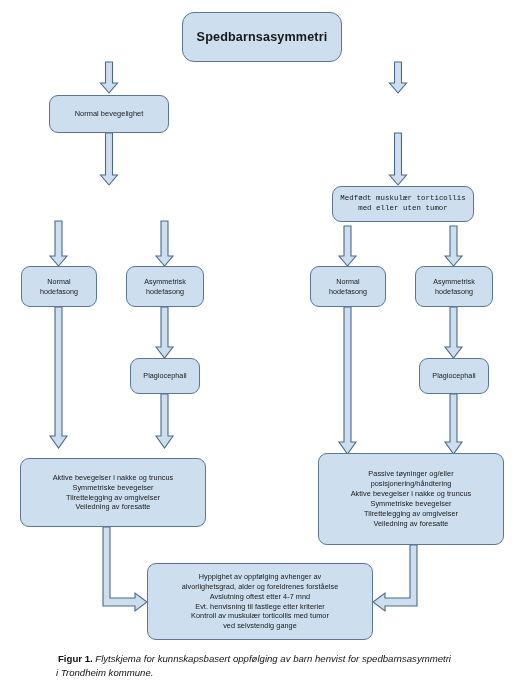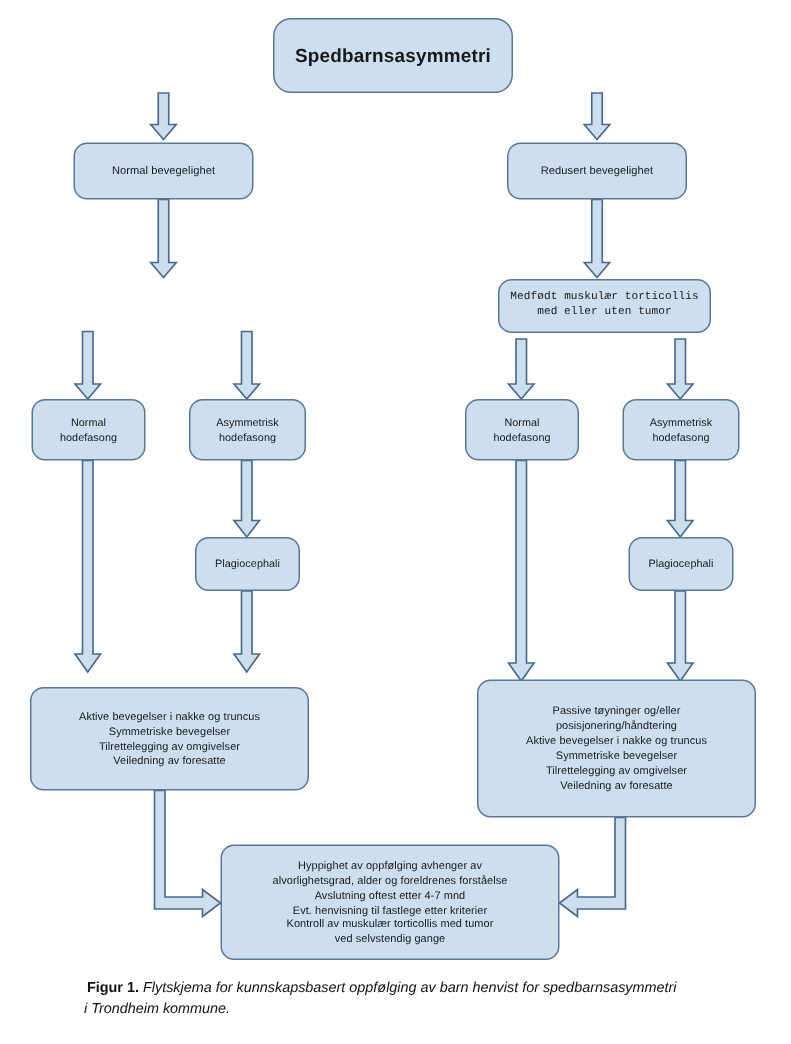--- a/index.html
+++ b/index.html
@@ -127,21 +127,20 @@
       <path d="M 103 527 L 110 527 L 110 598 L 135 598 L 135 593 L 147 602 L 135 611 L 135 606 L 103 606 Z"></path>
 
       <path d="M 417 545 L 410 545 L 410 598 L 385 598 L 385 593 L 373 602 L 385 611 L 385 606 L 417 606 Z"></path>
     </g>
   </svg>
 
   <div class="node title-node" style="left:182px; top:12px; width:160px; height:50px;">Spedbarnsasymmetri</div>
 
   <div class="node" style="left:49px; top:95px; width:120px; height:38px;">Normal bevegelighet</div>
 
-  <div class="node" style="left:338px; top:95px; width:120px; height:38px;">Redusert bevegelighet</div>
 
 
   <div class="node" style="left:332px; top:186px; width:142px; height:36px;font-family:Liberation Mono, monospace;">Medfødt muskulær torticollis
 med eller uten tumor</div>
 
   <div class="node small-node" style="left:21px; top:266px; width:76px; height:41px;">Normal
 hodefasong</div>
 
   <div class="node small-node" style="left:126px; top:266px; width:78px; height:41px;">Asymmetrisk
 hodefasong</div>

